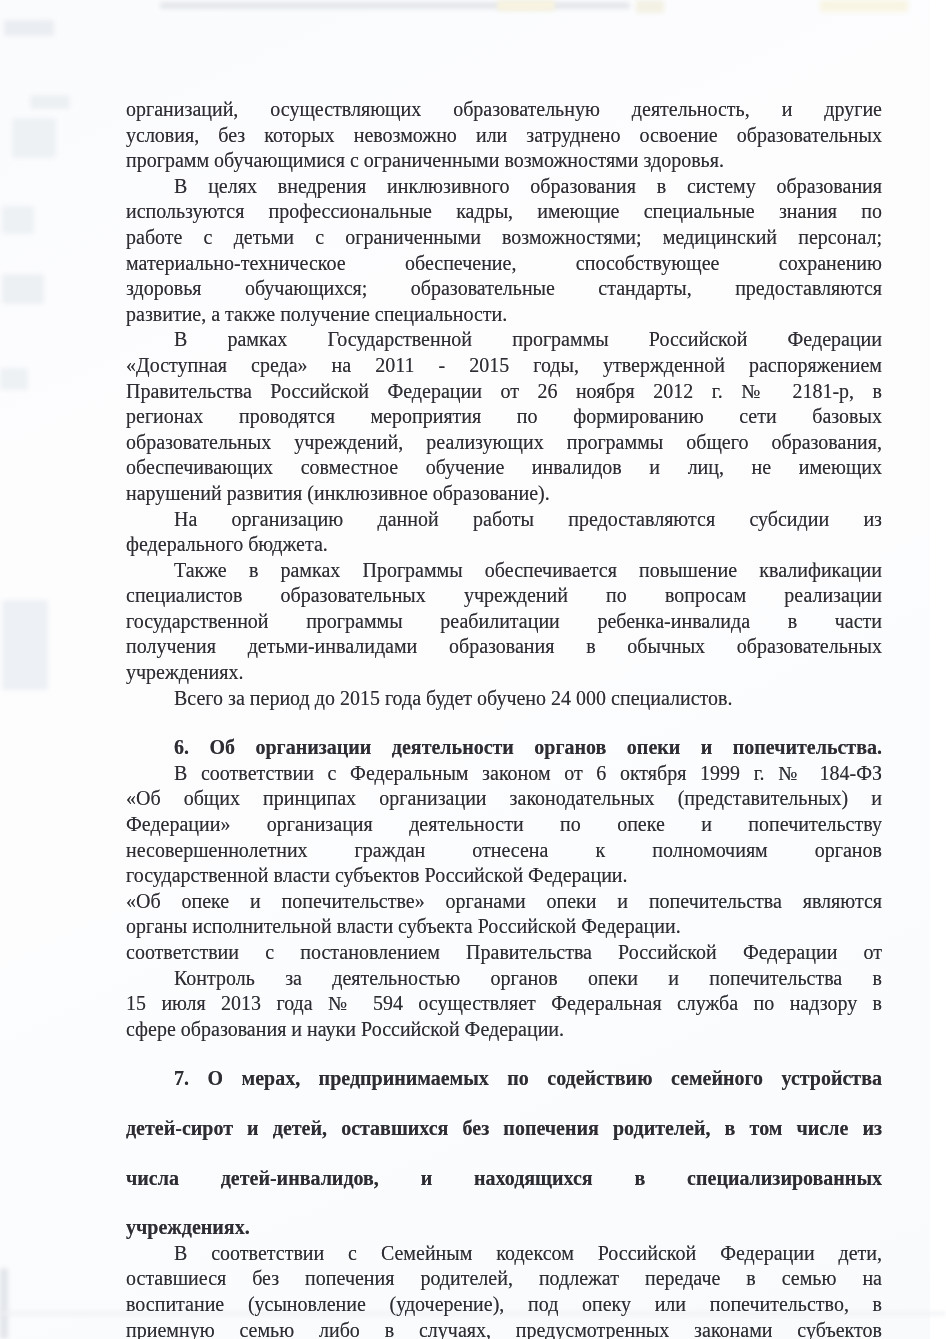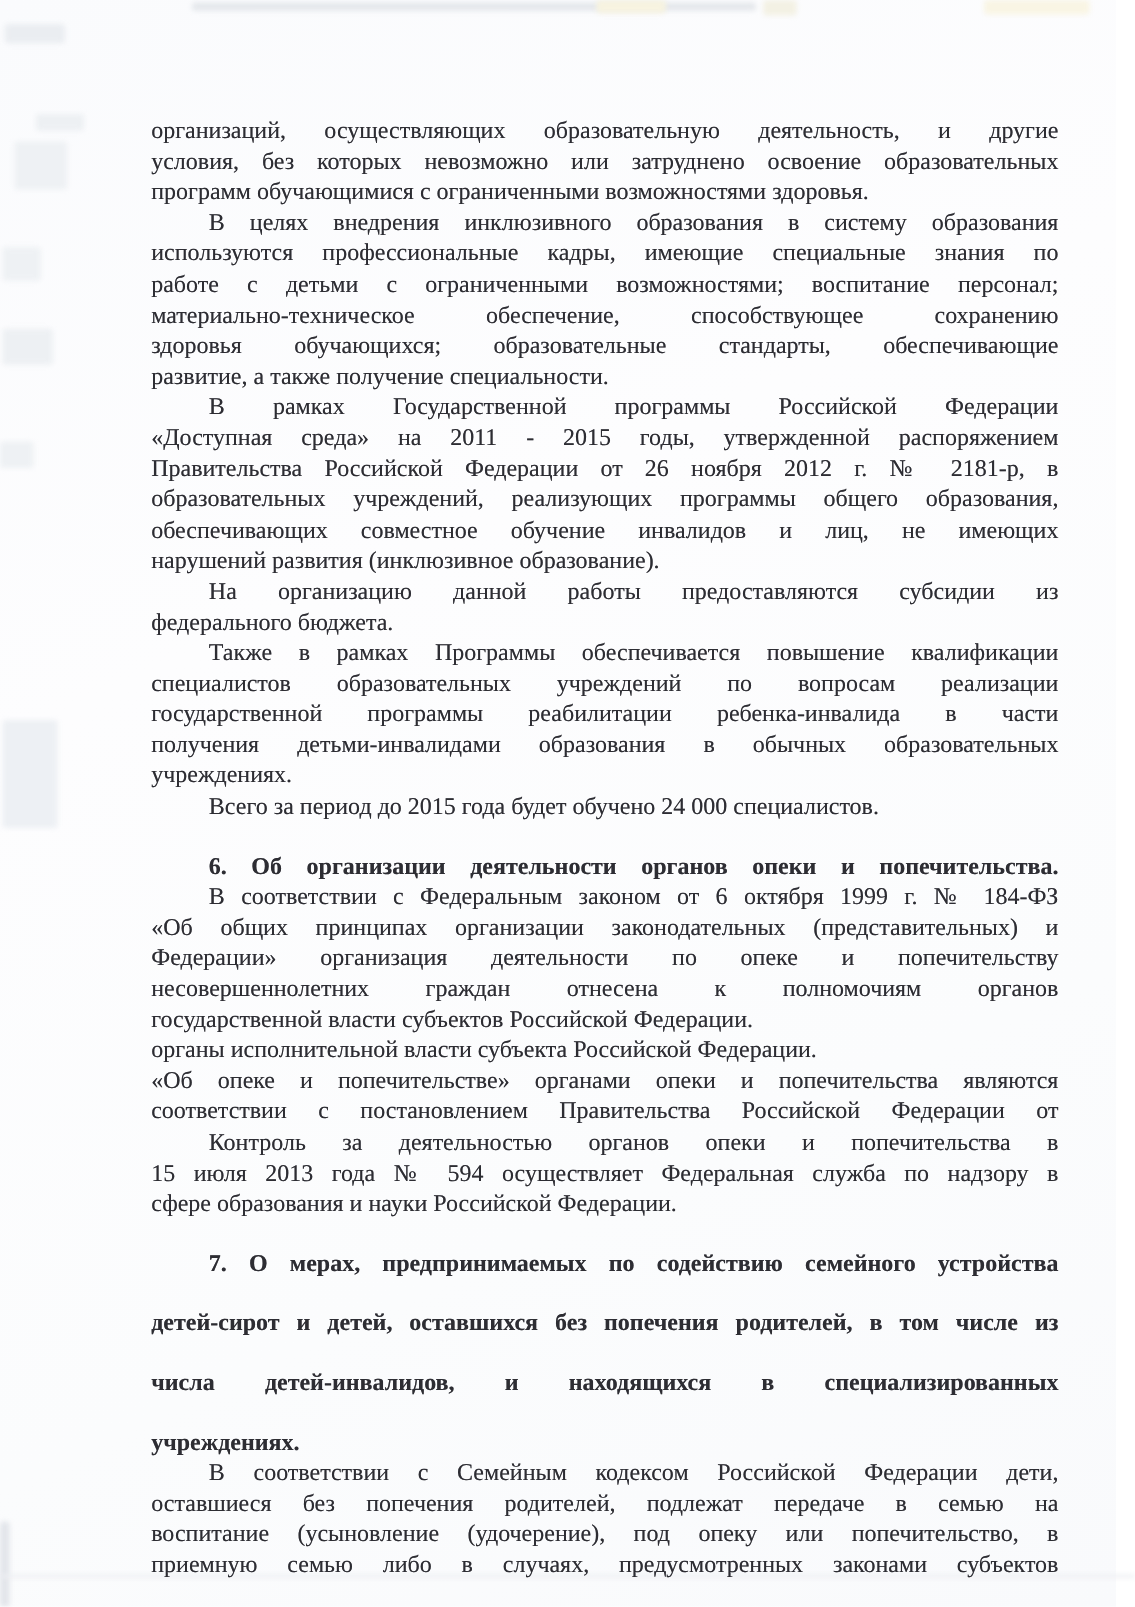--- a/index.html
+++ b/index.html
@@ -81,29 +81,30 @@
 
   <div class="textblock" id="textblock">
       <div class="block">
         <div class="line">организаций, осуществляющих образовательную деятельность, и другие</div>
         <div class="line">условия, без которых невозможно или затруднено освоение образовательных</div>
         <div class="line end">программ обучающимися с ограниченными возможностями здоровья.</div>
       </div>
       <div class="block">
         <div class="line indent">В целях внедрения инклюзивного образования в систему образования</div>
         <div class="line">используются профессиональные кадры, имеющие специальные знания по</div>
-        <div class="line">работе с детьми с ограниченными возможностями; воспитание персонал;</div>
+        <div class="line">работе с детьми с ограниченными возможностями; медицинский персонал;</div>
         <div class="line">материально-техническое обеспечение, способствующее сохранению</div>
-        <div class="line">здоровья обучающихся; образовательные стандарты, обеспечивающие</div>
+        <div class="line">здоровья обучающихся; образовательные стандарты, предоставляются</div>
         <div class="line end">развитие, а также получение специальности.</div>
       </div>
       <div class="block">
         <div class="line indent">В рамках Государственной программы Российской Федерации</div>
         <div class="line">«Доступная среда» на 2011 - 2015 годы, утвержденной распоряжением</div>
         <div class="line">Правительства Российской Федерации от 26 ноября 2012 г. № 2181-р, в</div>
+        <div class="line">регионах проводятся мероприятия по формированию сети базовых</div>
         <div class="line">образовательных учреждений, реализующих программы общего образования,</div>
         <div class="line">обеспечивающих совместное обучение инвалидов и лиц, не имеющих</div>
         <div class="line end">нарушений развития (инклюзивное образование).</div>
       </div>
       <div class="block">
         <div class="line indent">На организацию данной работы предоставляются субсидии из</div>
         <div class="line end">федерального бюджета.</div>
       </div>
       <div class="block">
         <div class="line indent">Также в рамках Программы обеспечивается повышение квалификации</div>
@@ -119,22 +120,22 @@
         <div class="line indent">6. Об организации деятельности органов опеки и попечительства.</div>
       </div>
       <div class="block">
         <div class="line indent">В соответствии с Федеральным законом от 6 октября 1999 г. № 184-ФЗ</div>
         <div class="line">«Об общих принципах организации законодательных (представительных) и</div>
         <div class="line">Федерации» организация деятельности по опеке и попечительству</div>
         <div class="line">несовершеннолетних граждан отнесена к полномочиям органов</div>
         <div class="line end">государственной власти субъектов Российской Федерации.</div>
       </div>
       <div class="block">
+        <div class="line">«Об опеке и попечительстве» органами опеки и попечительства являются</div>
         <div class="line end">органы исполнительной власти субъекта Российской Федерации.</div>
-        <div class="line">«Об опеке и попечительстве» органами опеки и попечительства являются</div>
       </div>
       <div class="block">
         <div class="line">соответствии с постановлением Правительства Российской Федерации от</div>
         <div class="line indent">Контроль за деятельностью органов опеки и попечительства в</div>
         <div class="line">15 июля 2013 года № 594 осуществляет Федеральная служба по надзору в</div>
         <div class="line end">сфере образования и науки Российской Федерации.</div>
       </div>
       <div class="block bold">
         <div class="line indent">7. О мерах, предпринимаемых по содействию семейного устройства</div>
         <div class="line">детей-сирот и детей, оставшихся без попечения родителей, в том числе из</div>

